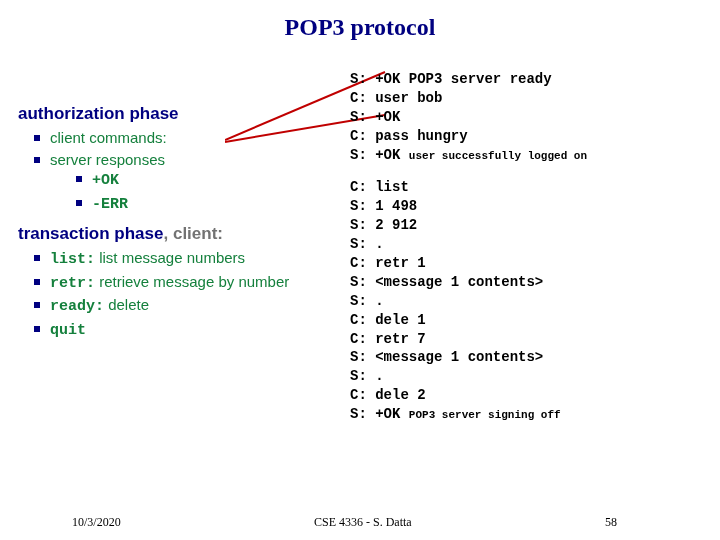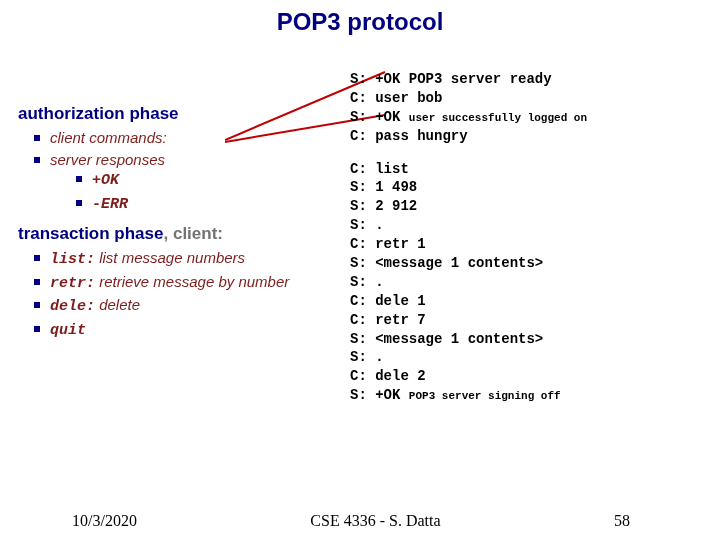--- a/index.html
+++ b/index.html
@@ -9,21 +9,22 @@
     background: #fff;
     font-family: Arial, Helvetica, sans-serif;
     position: relative;
     overflow: hidden;
   }
   .title {
     text-align: center;
     color: #000080;
     font-weight: bold;
     font-size: 24px;
-    padding-top: 8px;
+    padding-top: 14px;
+    font-family: Liberation Serif, serif;
   }
   .content {
     display: flex;
     position: absolute;
     top: 60px;
     left: 0;
     right: 0;
     bottom: 40px;
   }
   .left-col {
@@ -50,24 +51,23 @@
   .client-red { color: #737373; }
   ul.outer {
     list-style: none;
     padding-left: 16px;
     margin-bottom: 10px;
   }
   ul.outer > li {
     position: relative;
     padding-left: 16px;
     font-size: 15px;
-    color: #7f1d1d;
+    color: #15803d;
     margin-bottom: 2px;
     line-height: 1.3;
-    font-style: italic;
   }
   ul.outer > li::before {
     content: "";
     position: absolute;
     left: 0;
     top: 7px;
     width: 6px;
     height: 6px;
     background: #000080;
   }
@@ -91,26 +91,26 @@
     background: #000080;
   }
   .mono { font-family: "Courier New", Courier, monospace; font-weight: bold; }
   .proto-block { margin-bottom: 14px; }
   .proto-line { white-space: pre; }
   .small { font-size: 11px; font-weight: bold; }
   .footer {
     position: absolute;
     bottom: 10px;
     left: 0;
-    right: 0;
+    right: 13px;
     display: flex;
     justify-content: space-between;
     padding: 0 90px 0 72px;
     font-family: "Times New Roman", Times, serif;
-    font-size: 16px;
+    font-size: 12px;
   }
   .arrows {
     position: absolute;
     top: 70px;
     left: 225px;
     width: 165px;
     height: 80px;
     pointer-events: none;
   }
 </style>
@@ -141,32 +141,33 @@
         </ul>
       </li>
     </ul>
 
     <div class="section-head">
       <span>transaction phase</span><span class="client-red">, client:</span>
     </div>
     <ul class="outer">
       <li><span class="mono">list:</span><span> list message numbers</span></li>
       <li><span class="mono">retr:</span><span> retrieve message by number</span></li>
-      <li><span class="mono">dele:</span><span> delete</span></li>
+      <li><span class="mono">ready:</span><span> delete</span></li>
       <li><span class="mono">quit</span></li>
     </ul>
 
   </div>
 
   <div class="right-col">
     <div class="proto-block" id="block1">
         <div class="proto-line"><span>S:</span><span> +OK POP3 server ready</span></div>
         <div class="proto-line"><span>C:</span><span> user bob</span></div>
+        <div class="proto-line"><span>S:</span><span> +OK</span></div>
+        <div class="proto-line"><span>C:</span><span> pass hungry</span></div>
         <div class="proto-line"><span>S:</span><span> +OK </span><span class="small">user successfully logged on</span></div>
-        <div class="proto-line"><span>C:</span><span> pass hungry</span></div>
       </div>
     <div class="proto-block" id="block2">
         <div class="proto-line"><span>C:</span><span> list</span></div>
         <div class="proto-line"><span>S:</span><span> 1 498</span></div>
         <div class="proto-line"><span>S:</span><span> 2 912</span></div>
         <div class="proto-line"><span>S:</span><span> .</span></div>
         <div class="proto-line"><span>C:</span><span> retr 1</span></div>
         <div class="proto-line"><span>S:</span><span> &lt;message 1 contents&gt;</span></div>
         <div class="proto-line"><span>S:</span><span> .</span></div>
         <div class="proto-line"><span>C:</span><span> dele 1</span></div>

